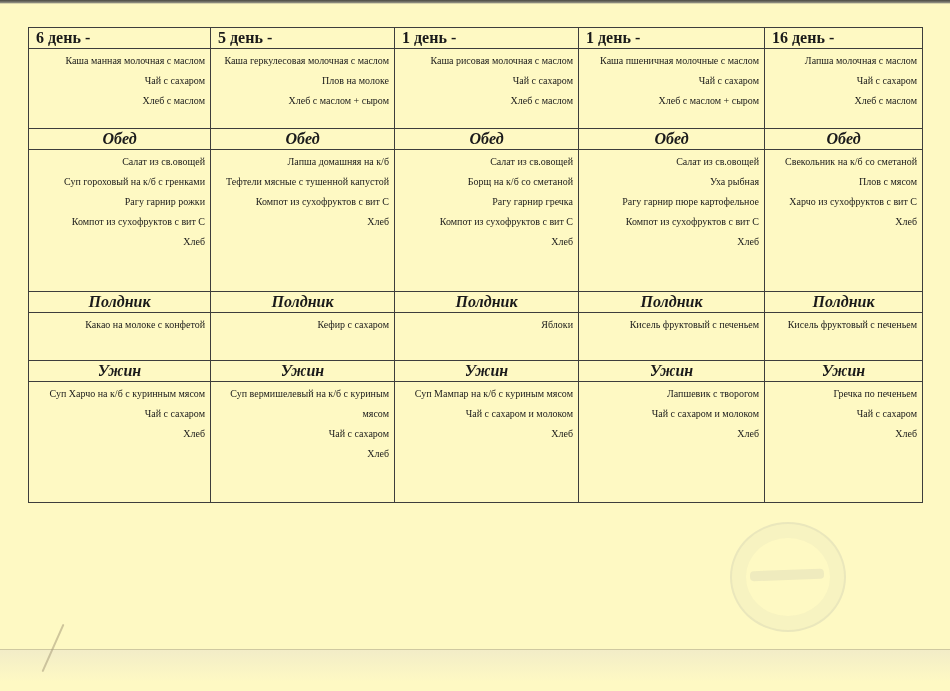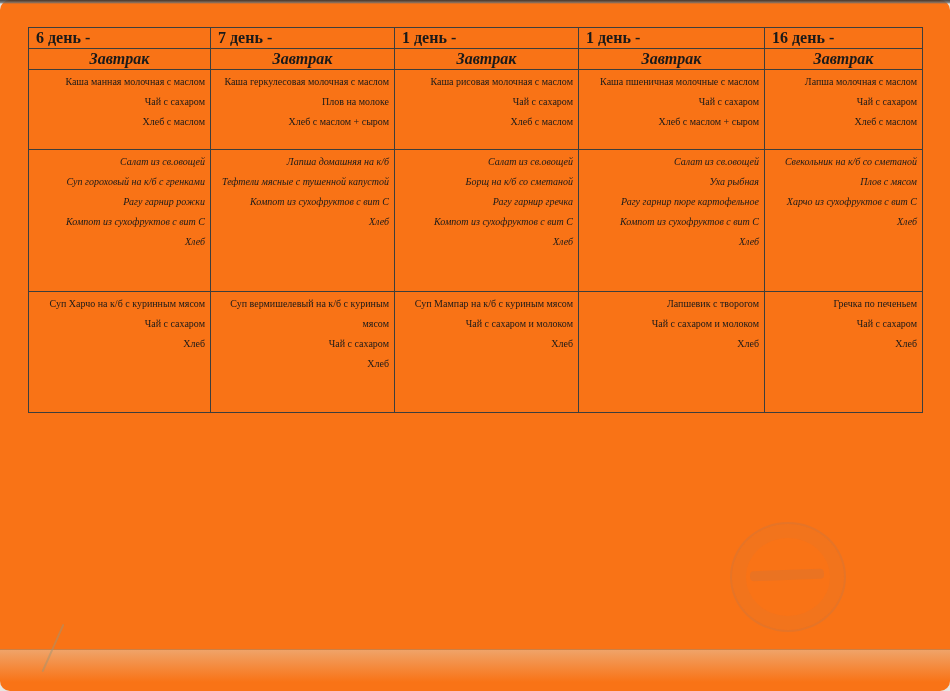--- a/index.html
+++ b/index.html
@@ -4,21 +4,21 @@
 <style>
   * { box-sizing: border-box; }
   html, body {
     margin: 0; padding: 0;
     width: 950px; height: 691px;
     background: #e7e6e2;
     font-family: "Liberation Serif", serif;
     color: #1a1a1a;
     overflow: hidden;
   }
-  .page { position: relative; width: 950px; height: 691px; background: #f97316; border-radius: 10px; }
+  .page { position: relative; width: 950px; height: 691px; background: #fef9c3; }
 
   
   .scan-edge-top {
     position: absolute; left: 0; top: 0; width: 100%; height: 4px;
     background: linear-gradient(to bottom, #2b2b2b 0%, #6a6a68 60%, rgba(120,120,118,0) 100%);
     opacity: .85;
   }
 
   table.menu {
     position: absolute; left: 28px; top: 27px; width: 894px;
@@ -37,21 +37,21 @@
   tr.r-label td {
     height: 21px; font-weight: bold; font-style: italic; font-size: 16px;
     text-align: center; vertical-align: middle;
   }
   tr.r-content td {
     text-align: right; vertical-align: top;
     font-size: 10px; line-height: 20px;
     white-space: pre-line; padding-top: 2px;
   }
   tr.r-breakfast td { height: 80px; }
-  tr.r-lunch td { height: 142px; font-style: italic; }
+  tr.r-lunch td { height: 142px; }
   tr.r-snack td { height: 48px; }
   tr.r-dinner td { height: 121px; }
 
   
   .stamp {
     position: absolute; left: 730px; top: 522px; width: 116px; height: 110px;
     border-radius: 50%;
     border: 2px solid rgba(115,128,150,0.14);
     box-shadow: inset 0 0 0 14px rgba(125,138,158,0.05);
   }
@@ -87,52 +87,52 @@
       <col style="width:182px">
         <col style="width:184px">
         <col style="width:184px">
         <col style="width:186px">
         <col style="width:158px">
     </colgroup>
 
     <tbody>
         <tr class="r-day">
       <td>6 день -</td>
-      <td>7 день -</td>
+      <td>5 день -</td>
       <td>1 день  -</td>
       <td>1 день  -</td>
       <td>16 день  -</td>
     </tr>
 
-    <tr class="r-label">
-      <td>Завтрак</td>
-      <td>Завтрак</td>
-      <td>Завтрак</td>
-      <td>Завтрак</td>
-      <td>Завтрак</td>
-    </tr>
 
     <tr class="r-content r-breakfast">
       <td>Каша манная молочная с маслом
 Чай с сахаром
 Хлеб с маслом</td>
       <td>Каша геркулесовая молочная с маслом
 Плов на молоке
 Хлеб с маслом + сыром</td>
       <td>Каша рисовая молочная с маслом
 Чай с сахаром
 Хлеб  с маслом</td>
       <td>Каша пшеничная молочные с маслом
 Чай с сахаром
 Хлеб с маслом + сыром</td>
       <td>Лапша молочная с маслом
 Чай с сахаром
 Хлеб с маслом</td>
     </tr>
 
+    <tr class="r-label">
+      <td>Обед</td>
+      <td>Обед</td>
+      <td>Обед</td>
+      <td>Обед</td>
+      <td>Обед</td>
+    </tr>
 
     <tr class="r-content r-lunch">
       <td>Салат из св.овощей
 Суп гороховый на к/б с гренками
 Рагу гарнир рожки
 Компот из сухофруктов с вит С
 Хлеб</td>
       <td>Лапша домашняя на к/б
 Тефтели мясные с тушенной капустой
 Компот  из сухофруктов с вит С
@@ -146,22 +146,43 @@
 Уха рыбная
 Рагу гарнир пюре картофельное
 Компот из сухофруктов с вит С
 Хлеб</td>
       <td>Свекольник на к/б со сметаной
 Плов с мясом
 Харчо из сухофруктов с вит С
 Хлеб</td>
     </tr>
 
-
-
+    <tr class="r-label">
+      <td>Полдник</td>
+      <td>Полдник</td>
+      <td>Полдник</td>
+      <td>Полдник</td>
+      <td>Полдник</td>
+    </tr>
+
+    <tr class="r-content r-snack">
+      <td>Какао на молоке с конфетой</td>
+      <td>Кефир с сахаром</td>
+      <td>Яблоки</td>
+      <td>Кисель фруктовый с печеньем</td>
+      <td>Кисель фруктовый с печеньем</td>
+    </tr>
+
+    <tr class="r-label">
+      <td>Ужин</td>
+      <td>Ужин</td>
+      <td>Ужин</td>
+      <td>Ужин</td>
+      <td>Ужин</td>
+    </tr>
 
     <tr class="r-content r-dinner">
       <td>Суп Харчо на к/б с куринным мясом
 Чай с сахаром
 Хлеб</td>
       <td>Суп вермишелевый на к/б с куриным мясом
 Чай с сахаром
 Хлеб</td>
       <td>Суп Мампар на к/б с куриным мясом
 Чай с сахаром и молоком

